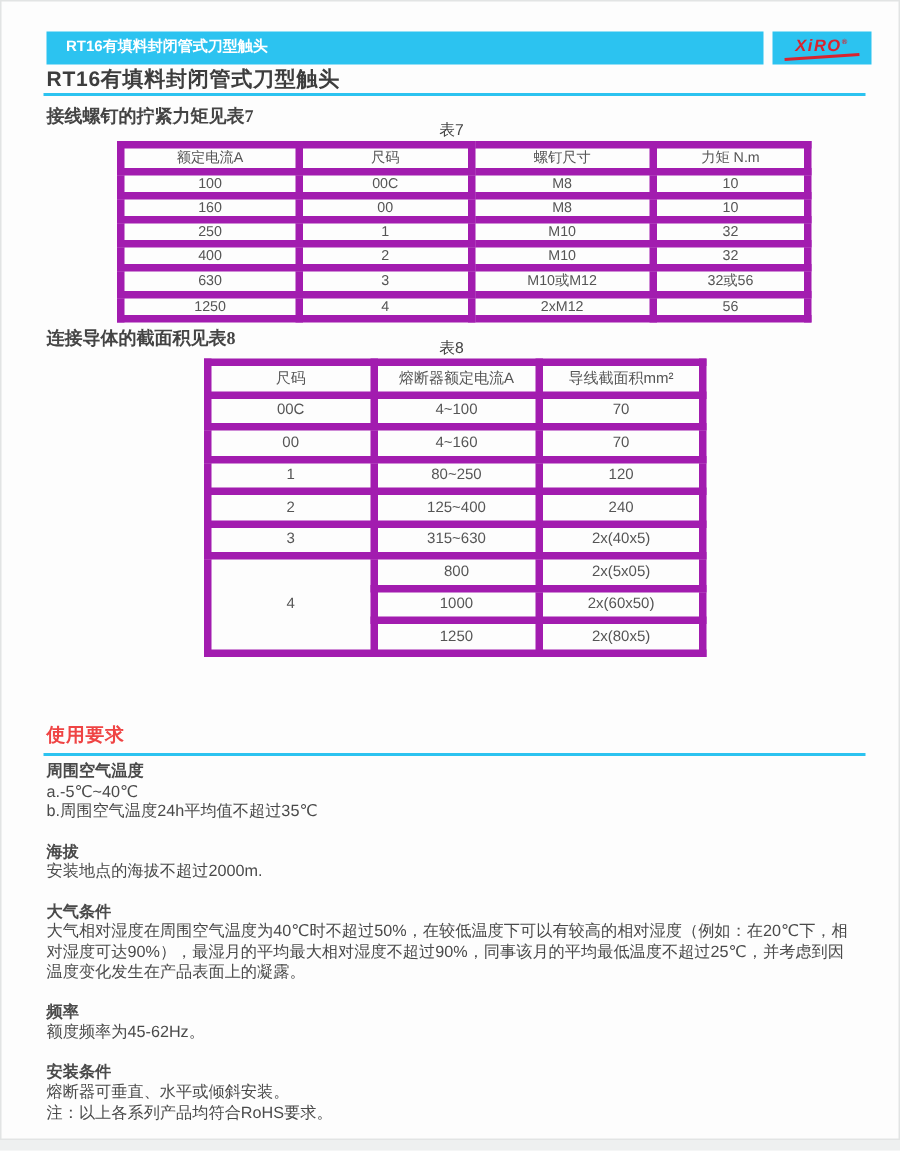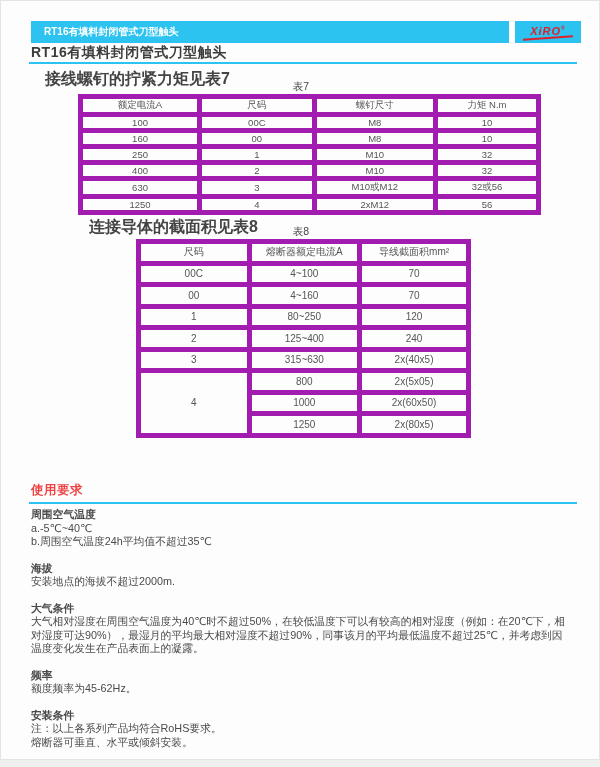--- a/index.html
+++ b/index.html
@@ -34,23 +34,23 @@
   
   .page-title{
     position:absolute;top:43px;left:30px;
     font-size:14px;font-weight:bold;color:#3d3d3d;letter-spacing:0.5px;
   }
   .accent-rule{position:absolute;left:28px;width:548px;height:2px;background:#2cc3f0;}
   .rule-title{top:61px;}
   .rule-usage{top:501px;}
   .rule-footer{top:759px;}
   
-  .intro{position:absolute;left:44px;font-size:16px;color:#444;font-weight:bold;}
+  .intro{position:absolute;left:30px;font-size:12px;color:#444;font-weight:bold;font-family:Liberation Serif, serif;}
   .intro-t7{top:68px;}
-  .intro-t8{top:216px;margin-left:44px;}
+  .intro-t8{top:216px;}
   .tbl-caption{position:absolute;left:0;width:600px;text-align:center;font-size:10.5px;color:#444;}
   .cap-t7{top:79px;}
   .cap-t8{top:224px;}
   
   table{border-collapse:collapse;position:absolute;table-layout:fixed;}
   th,td{
     border:5px solid #a21caf;text-align:center;vertical-align:middle;
     font-size:9.5px;color:#555;font-weight:normal;padding:0;
   }
   .tbl-t7{top:93px;left:77px;width:463px;}
@@ -219,20 +219,20 @@
     <div class="usage-block">
       <p class="block-title">大气条件</p>
       <p>大气相对湿度在周围空气温度为40℃时不超过50%，在较低温度下可以有较高的相对湿度（例如：在20℃下，相对湿度可达90%），最湿月的平均最大相对湿度不超过90%，同事该月的平均最低温度不超过25℃，并考虑到因温度变化发生在产品表面上的凝露。</p>
     </div>
     <div class="usage-block">
       <p class="block-title">频率</p>
       <p>额度频率为45-62Hz。</p>
     </div>
     <div class="usage-block">
       <p class="block-title">安装条件</p>
+      <p>熔断器可垂直、水平或倾斜安装。</p>
       <p>注：以上各系列产品均符合RoHS要求。</p>
-      <p>熔断器可垂直、水平或倾斜安装。</p>
     </div>
   </div>
 
   <div class="accent-rule rule-footer"></div>
 
 </div>
 
 </body></html>

